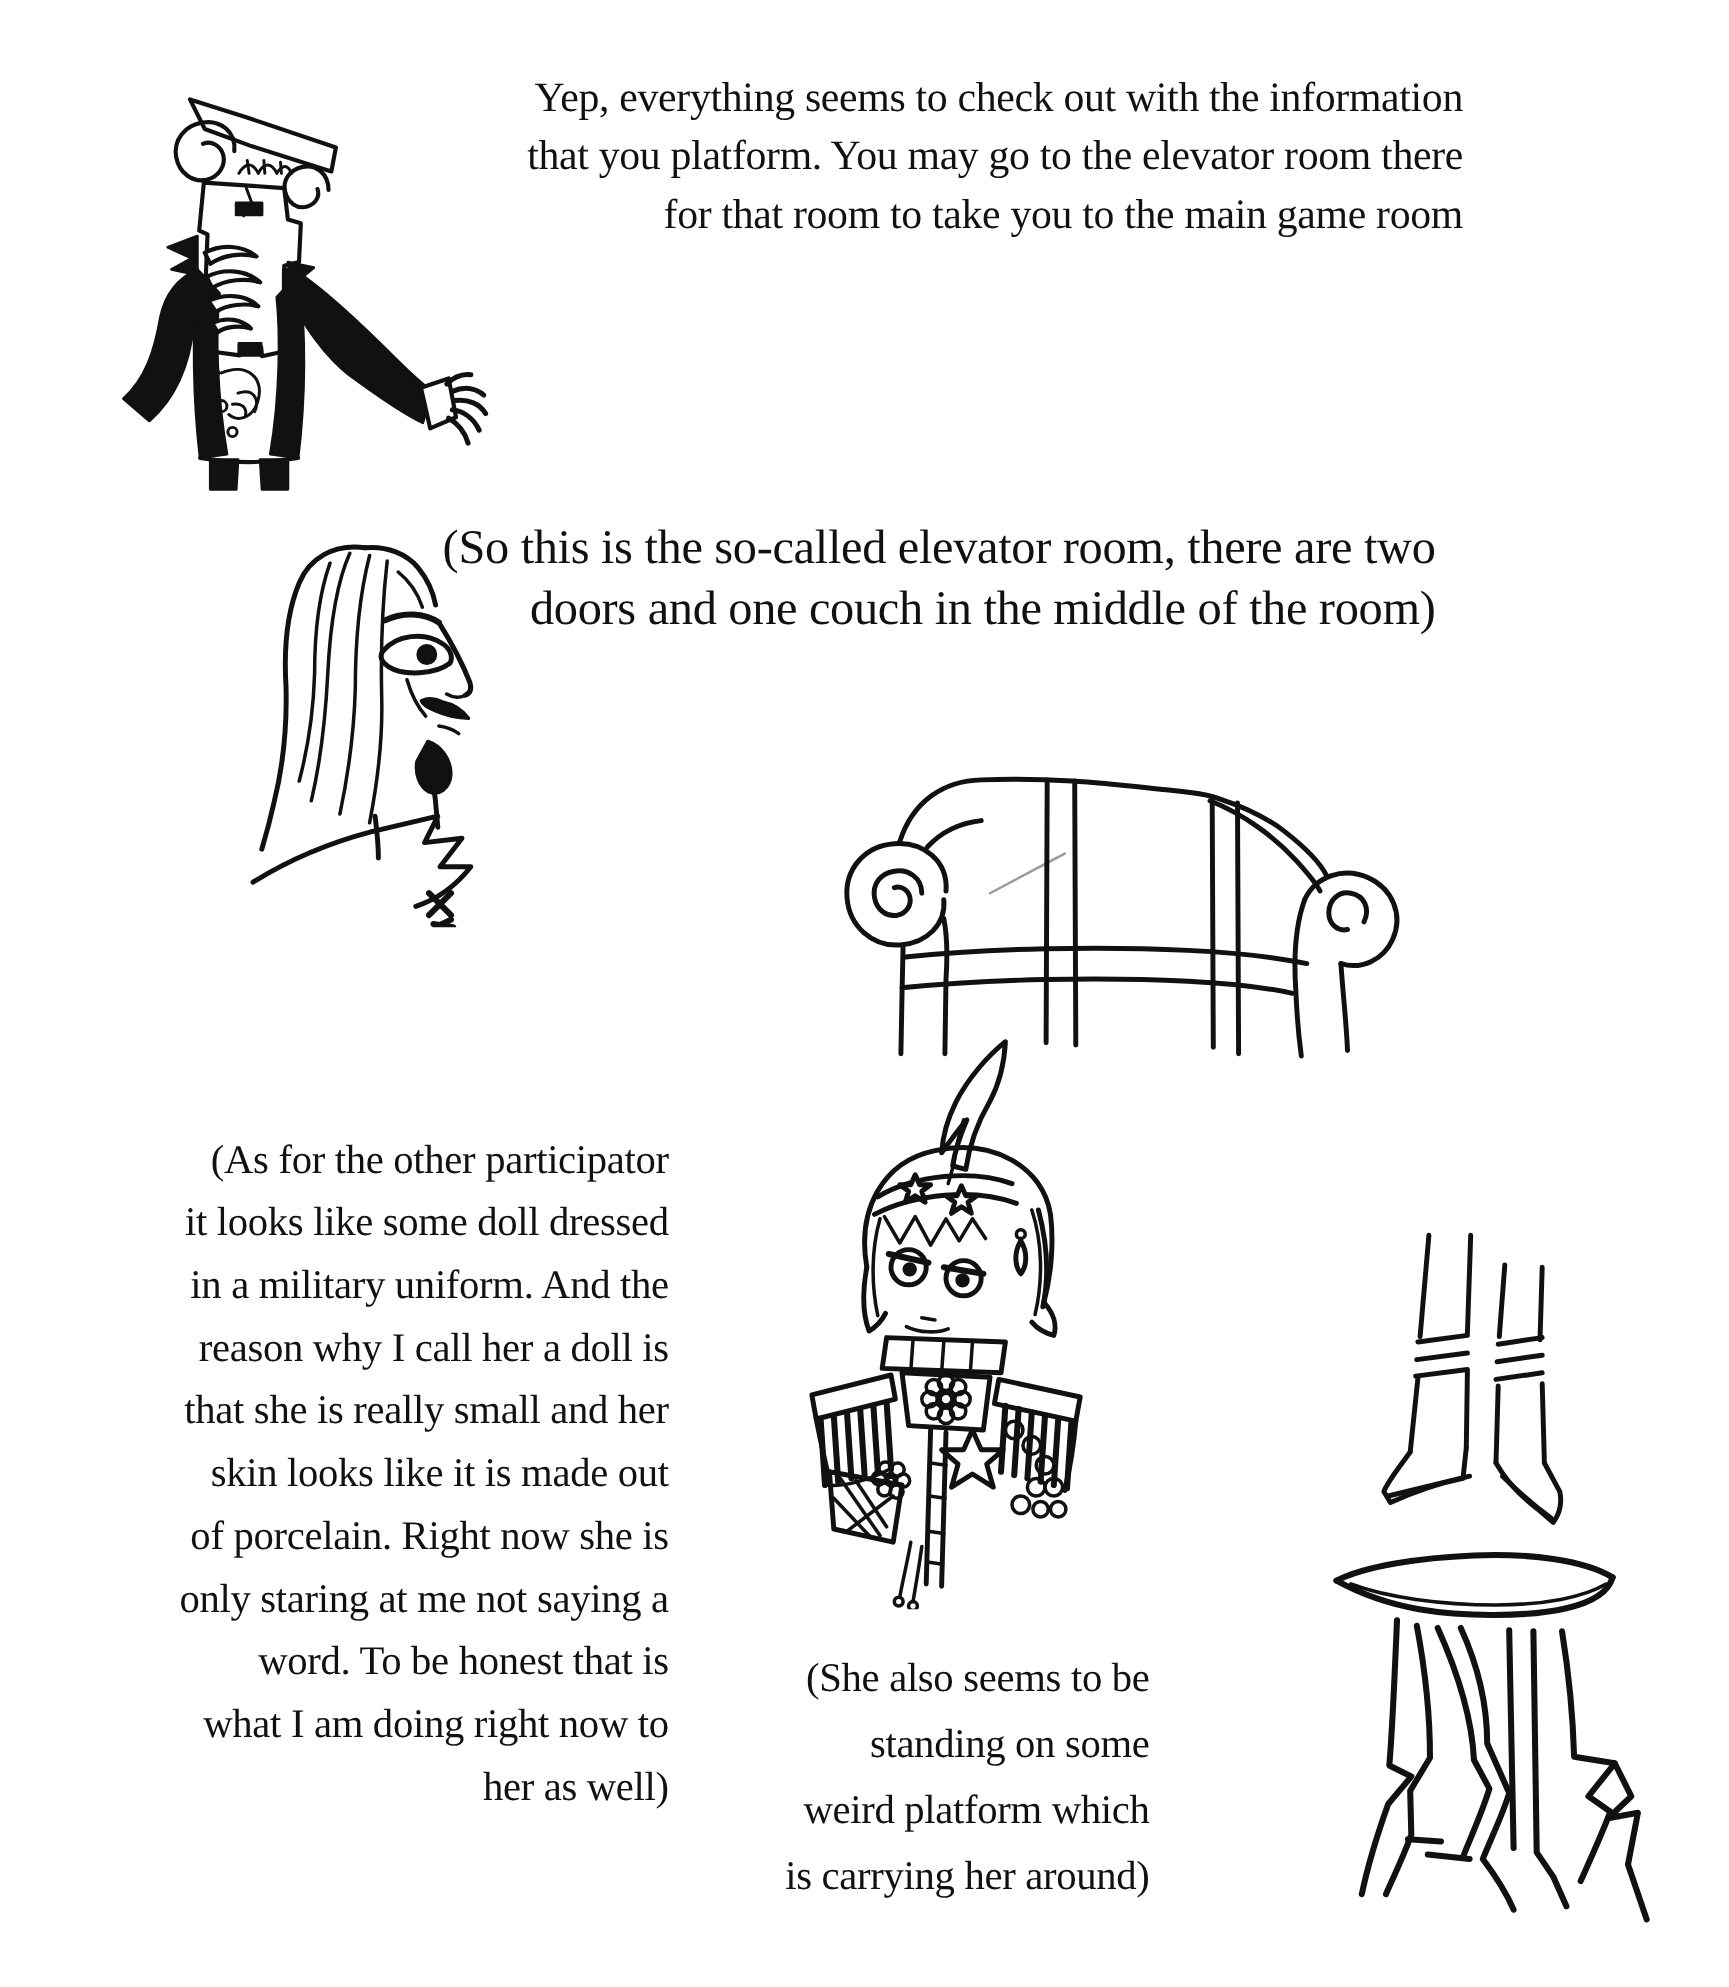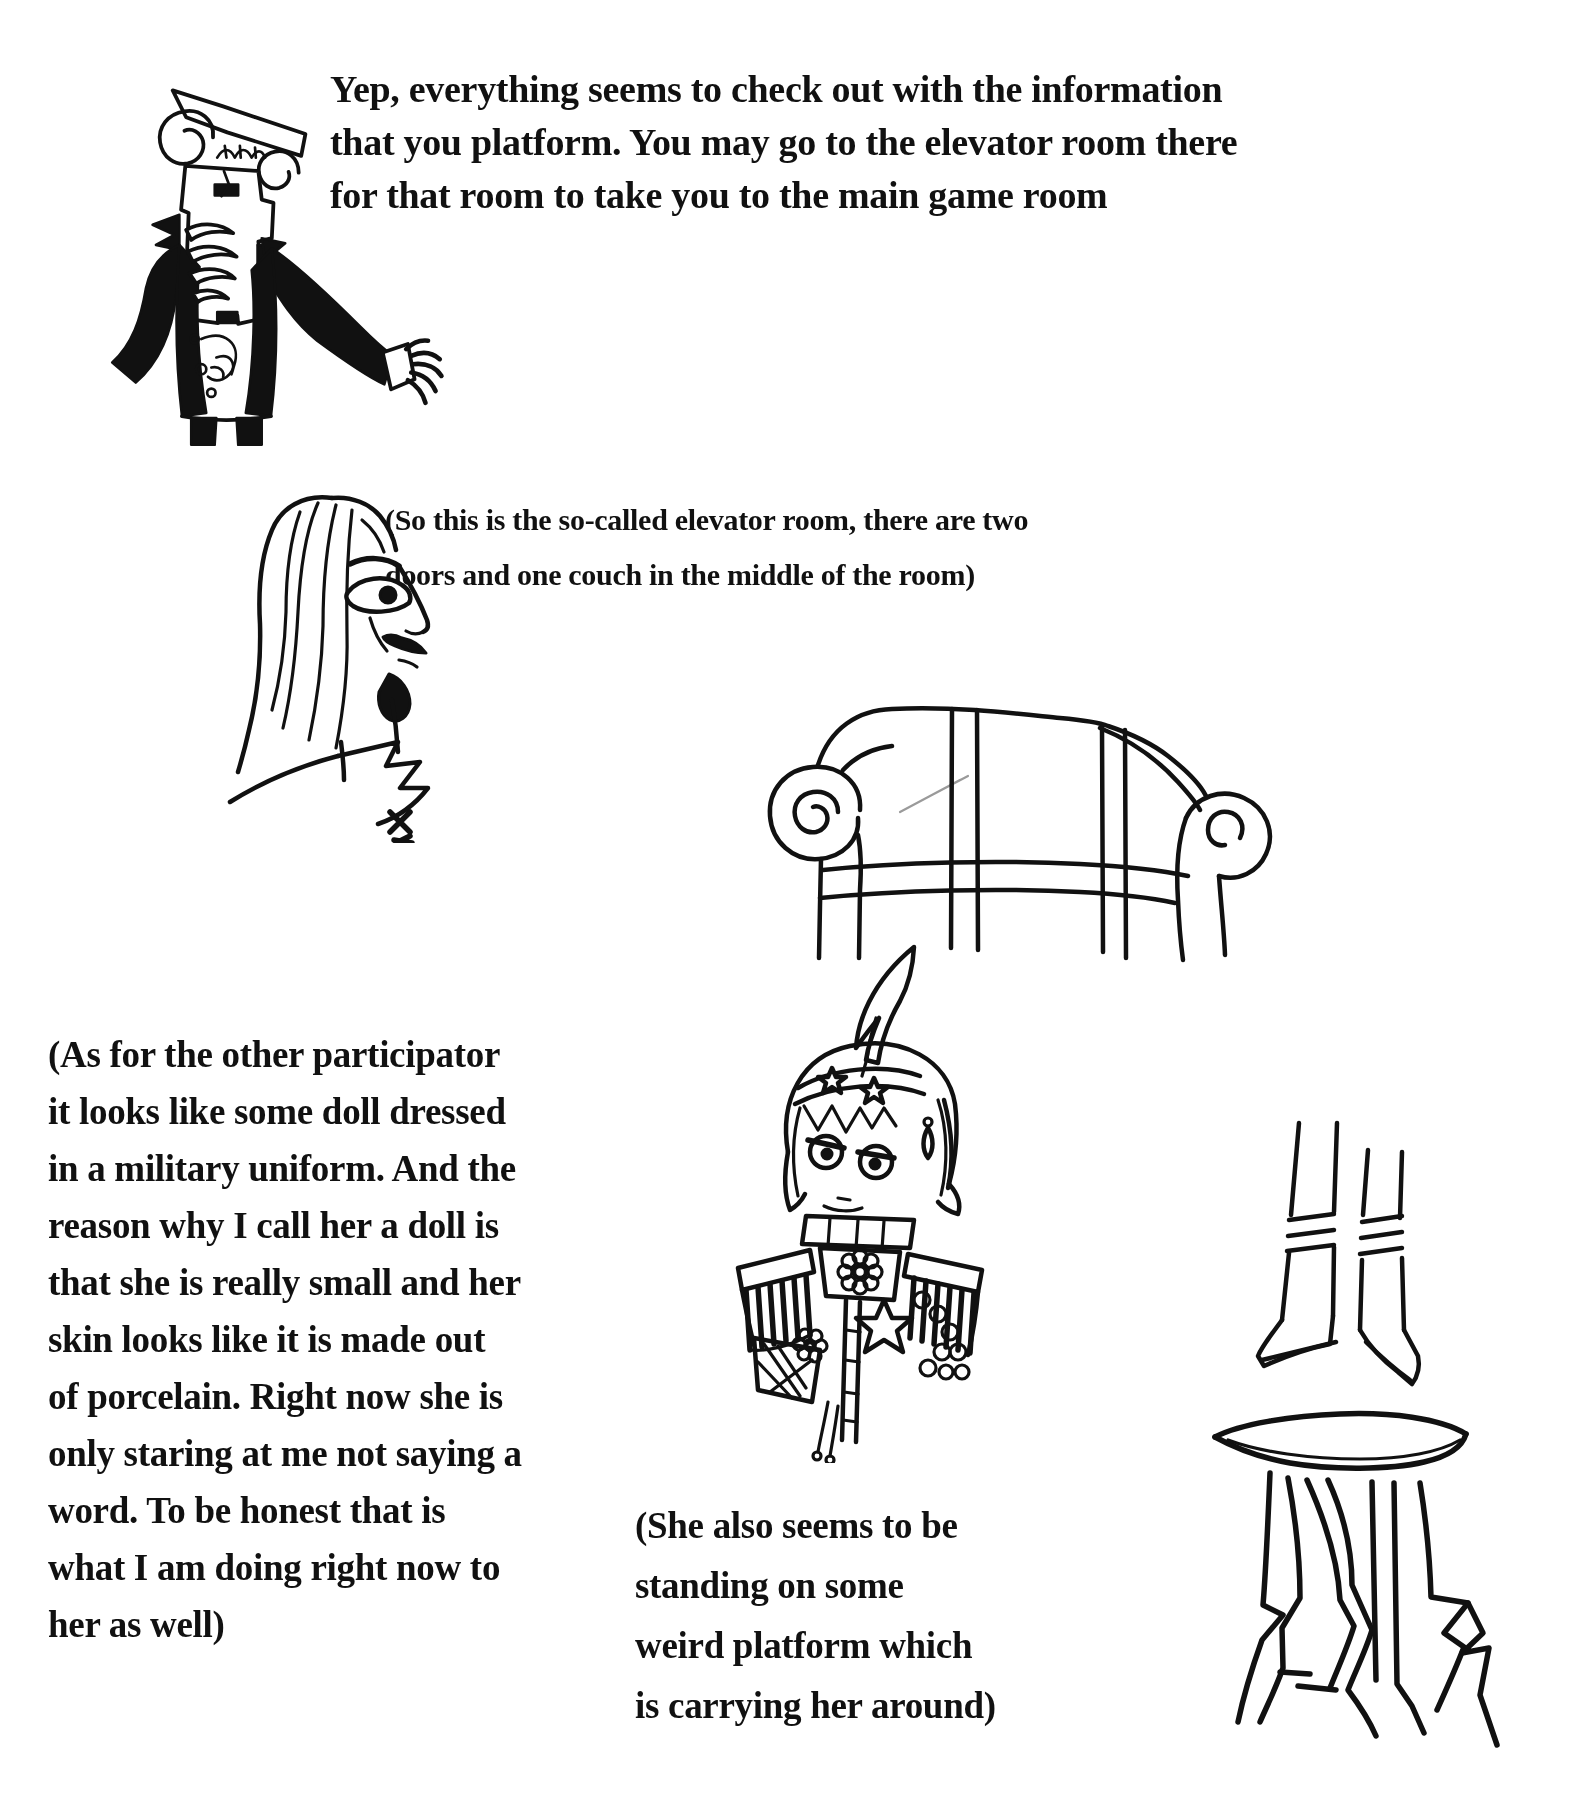--- a/index.html
+++ b/index.html
@@ -4,24 +4,24 @@
 <style>
   html,body{margin:0;padding:0;background:#ffffff;}
   .page{
     position:relative;
     width:1572px;height:1806px;
     background:#ffffff;
     font-family:"Liberation Serif", serif;
     color:#111111;
     overflow:hidden;
   }
-  .textblock{position:absolute;text-align:left;font-weight:bold;}
+  .textblock{position:absolute;text-align:right;}
   .textblock .line{white-space:nowrap;}
   .speech-top{left:330px;top:63px;width:1000px;font-size:38px;line-height:53px;letter-spacing:-0.3px;}
-  .narration-room{left:385px;top:492px;width:920px;font-size:30px;line-height:55px;letter-spacing:-0.3px;}
+  .narration-room{left:385px;top:470px;width:920px;font-size:44px;line-height:55px;letter-spacing:-0.3px;}
   .narration-doll{left:48px;top:1026px;width:560px;font-size:37px;line-height:57px;letter-spacing:-0.3px;}
   .narration-platform{left:635px;top:1496px;width:410px;font-size:37px;line-height:60px;letter-spacing:-0.3px;}
   .figure{position:absolute;}
   svg{display:block;}
   .ink{fill:none;stroke:#111;stroke-width:4.5;stroke-linecap:round;stroke-linejoin:round;}
   .ink5{fill:none;stroke:#111;stroke-width:5.5;stroke-linecap:round;stroke-linejoin:round;}
   .ink3{fill:none;stroke:#111;stroke-width:3.2;stroke-linecap:round;stroke-linejoin:round;}
   .blk{fill:#111;stroke:#111;stroke-width:3;stroke-linejoin:round;}
   .wht{fill:#fff;stroke:#111;stroke-width:4.5;stroke-linecap:round;stroke-linejoin:round;}
   .pencil{fill:none;stroke:#9a9a9a;stroke-width:2.2;stroke-linecap:round;}

